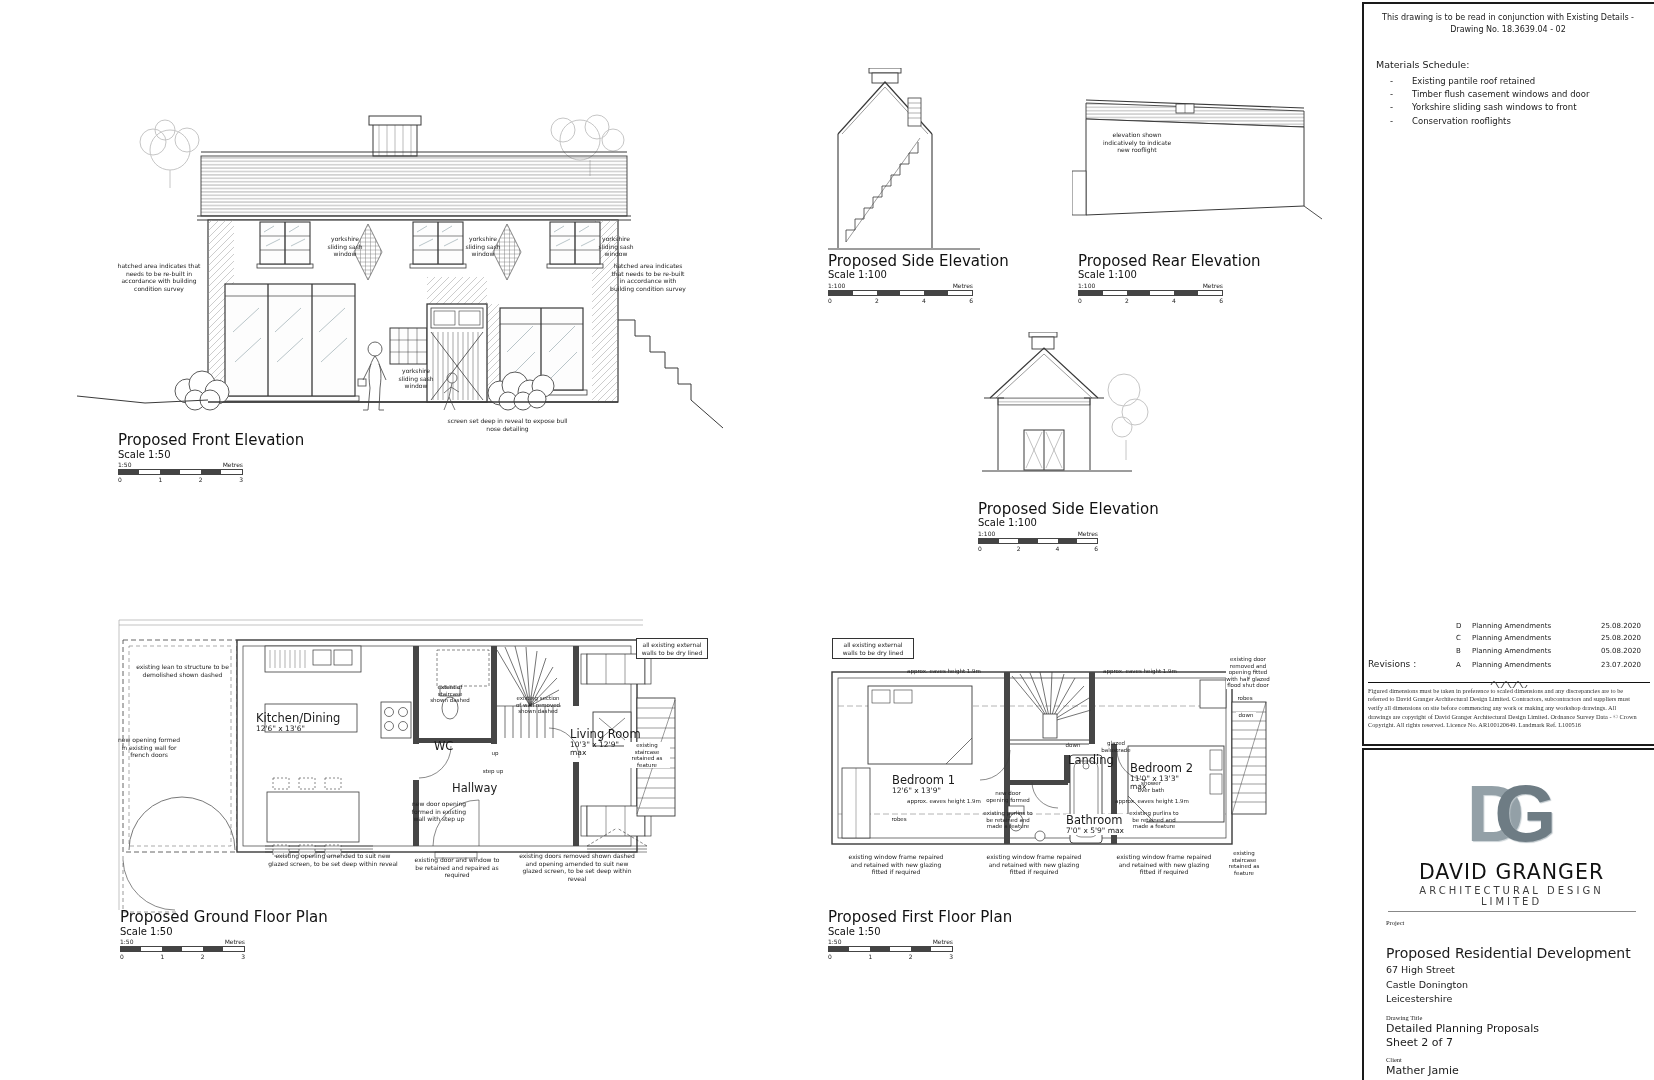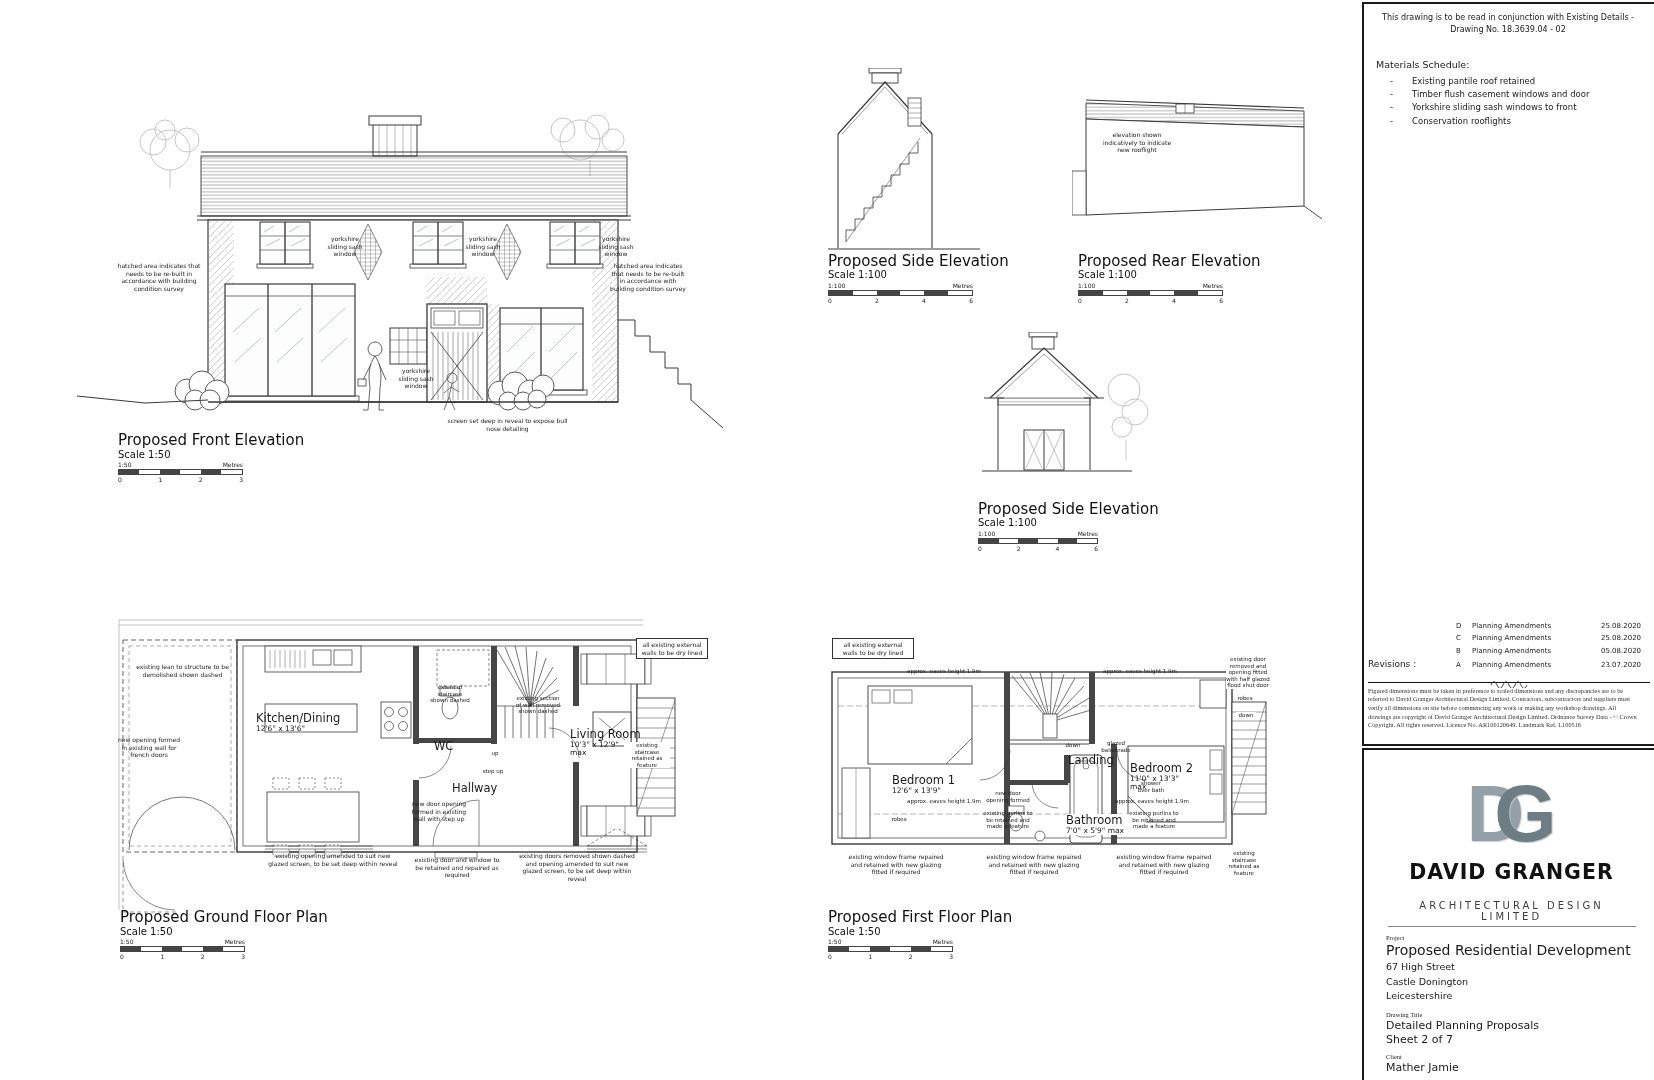--- a/index.html
+++ b/index.html
@@ -26,25 +26,25 @@
   .rev-label{font-size:9px}
   .rev-date{text-align:center}
   .flourish{text-align:center;height:9px}
   .revline{border-top:1.5px solid #111}
   .disc{font-family:"Liberation Serif",serif;font-size:6.3px;line-height:1.38;color:#333;text-align:left}
   .tb-inner{padding:8px 18px 0 22px}
   .dg-logo{text-align:center;height:86px;margin-top:16px}
   .dg-d,.dg-g{font-family:"Liberation Sans",sans-serif;font-weight:bold;font-size:80px;line-height:1;display:inline-block}
   .dg-d{color:#93a0a7;text-shadow:1px 1px 1px #c9d1d5}
   .dg-g{color:#6e7c84;margin-left:-30px;text-shadow:1px 1px 1px #b9c2c7}
-  .firm{font-size:20.5px;font-weight:bold;letter-spacing:1px;text-align:center;color:#111}
-  .firm-sub{font-size:10px;letter-spacing:3px;text-align:center;color:#3d3d3d;margin-top:16px}
+  .firm{font-size:20.5px;font-weight:normal;letter-spacing:1px;text-align:center;color:#111}
+  .firm-sub{font-size:10px;letter-spacing:3px;text-align:center;color:#3d3d3d;margin-top:1px}
   .tb-line{border-top:1px solid #888;width:248px;margin:4px auto 0}
   .tb-label{font-family:"Liberation Serif",serif;font-size:6.5px;color:#222;margin-top:7px}
-  .tb-big{font-size:14px;margin-top:1px}
+  .tb-big{font-size:14px;margin-top:19px}
   .tb-mid{font-size:11px;margin-top:1px}
   .tb-addr{font-size:9.5px;line-height:1.55;margin-top:2px}
   .tb-no{font-size:16.5px;margin-top:1px}
   svg{display:block}
 </style>
 </head>
 <body>
 
 <svg class="abs" style="left:75px;top:112px" width="650" height="335" viewBox="0 0 650 335">
   <defs>

